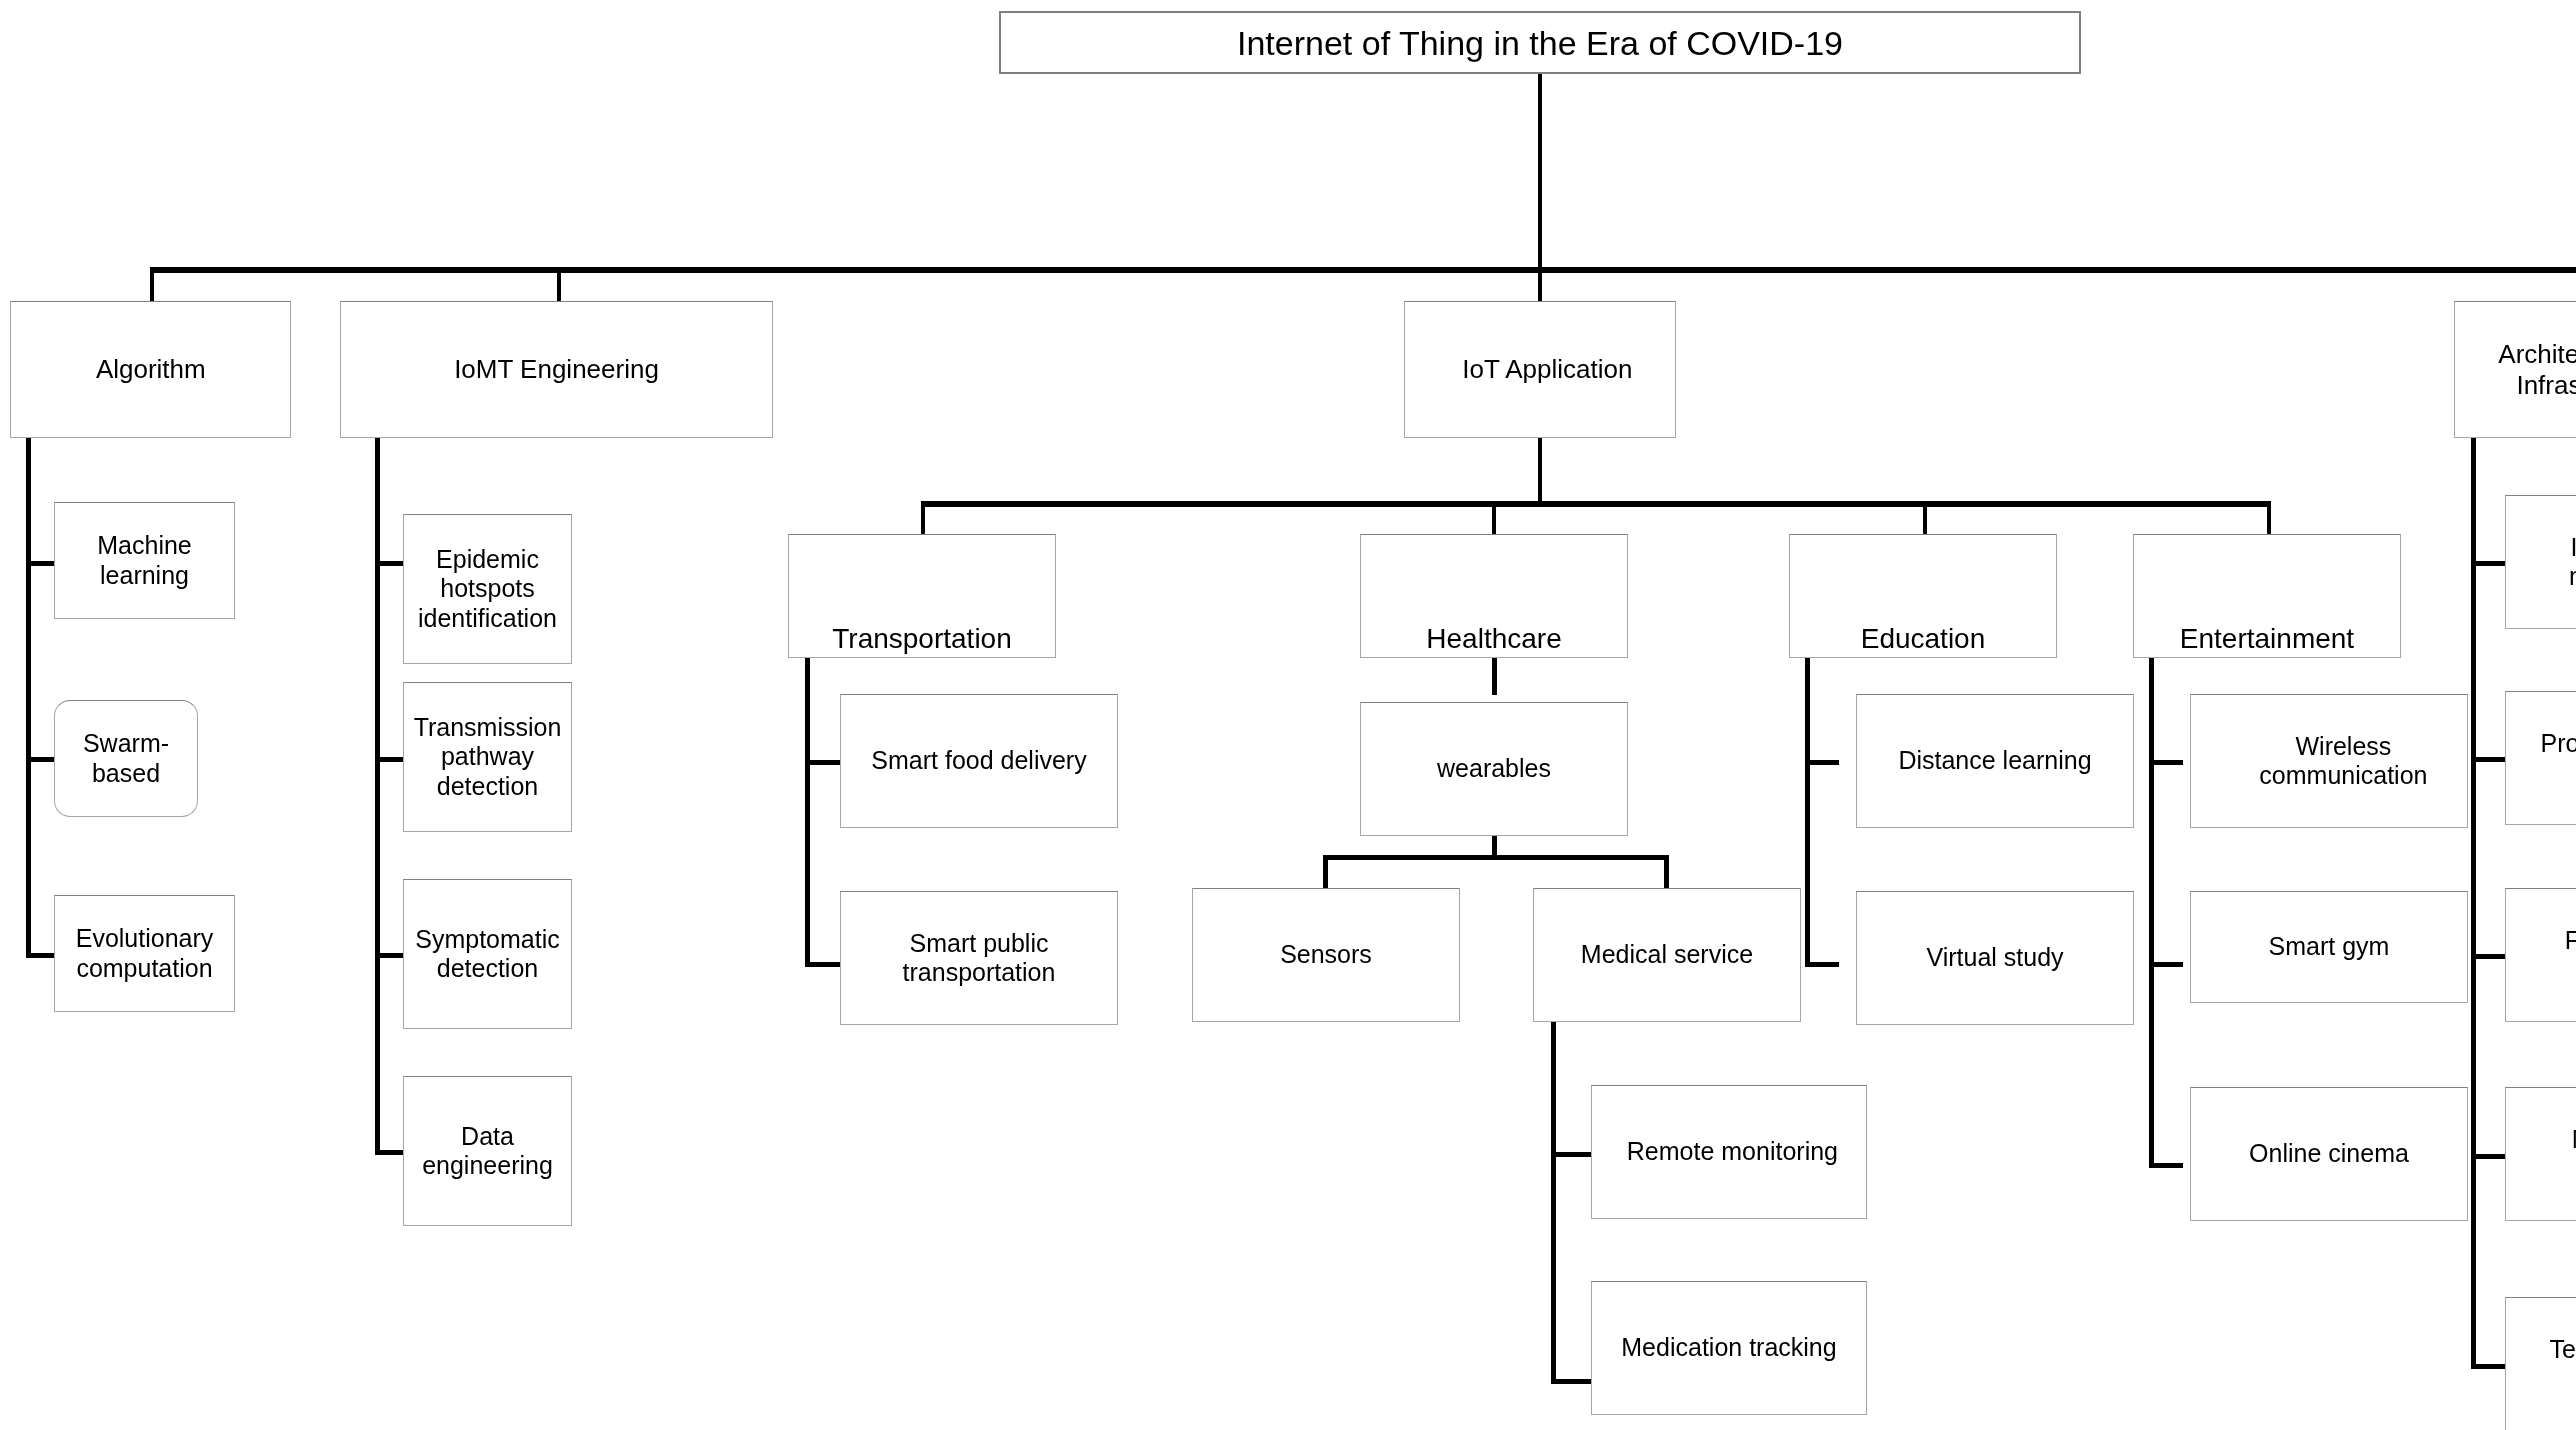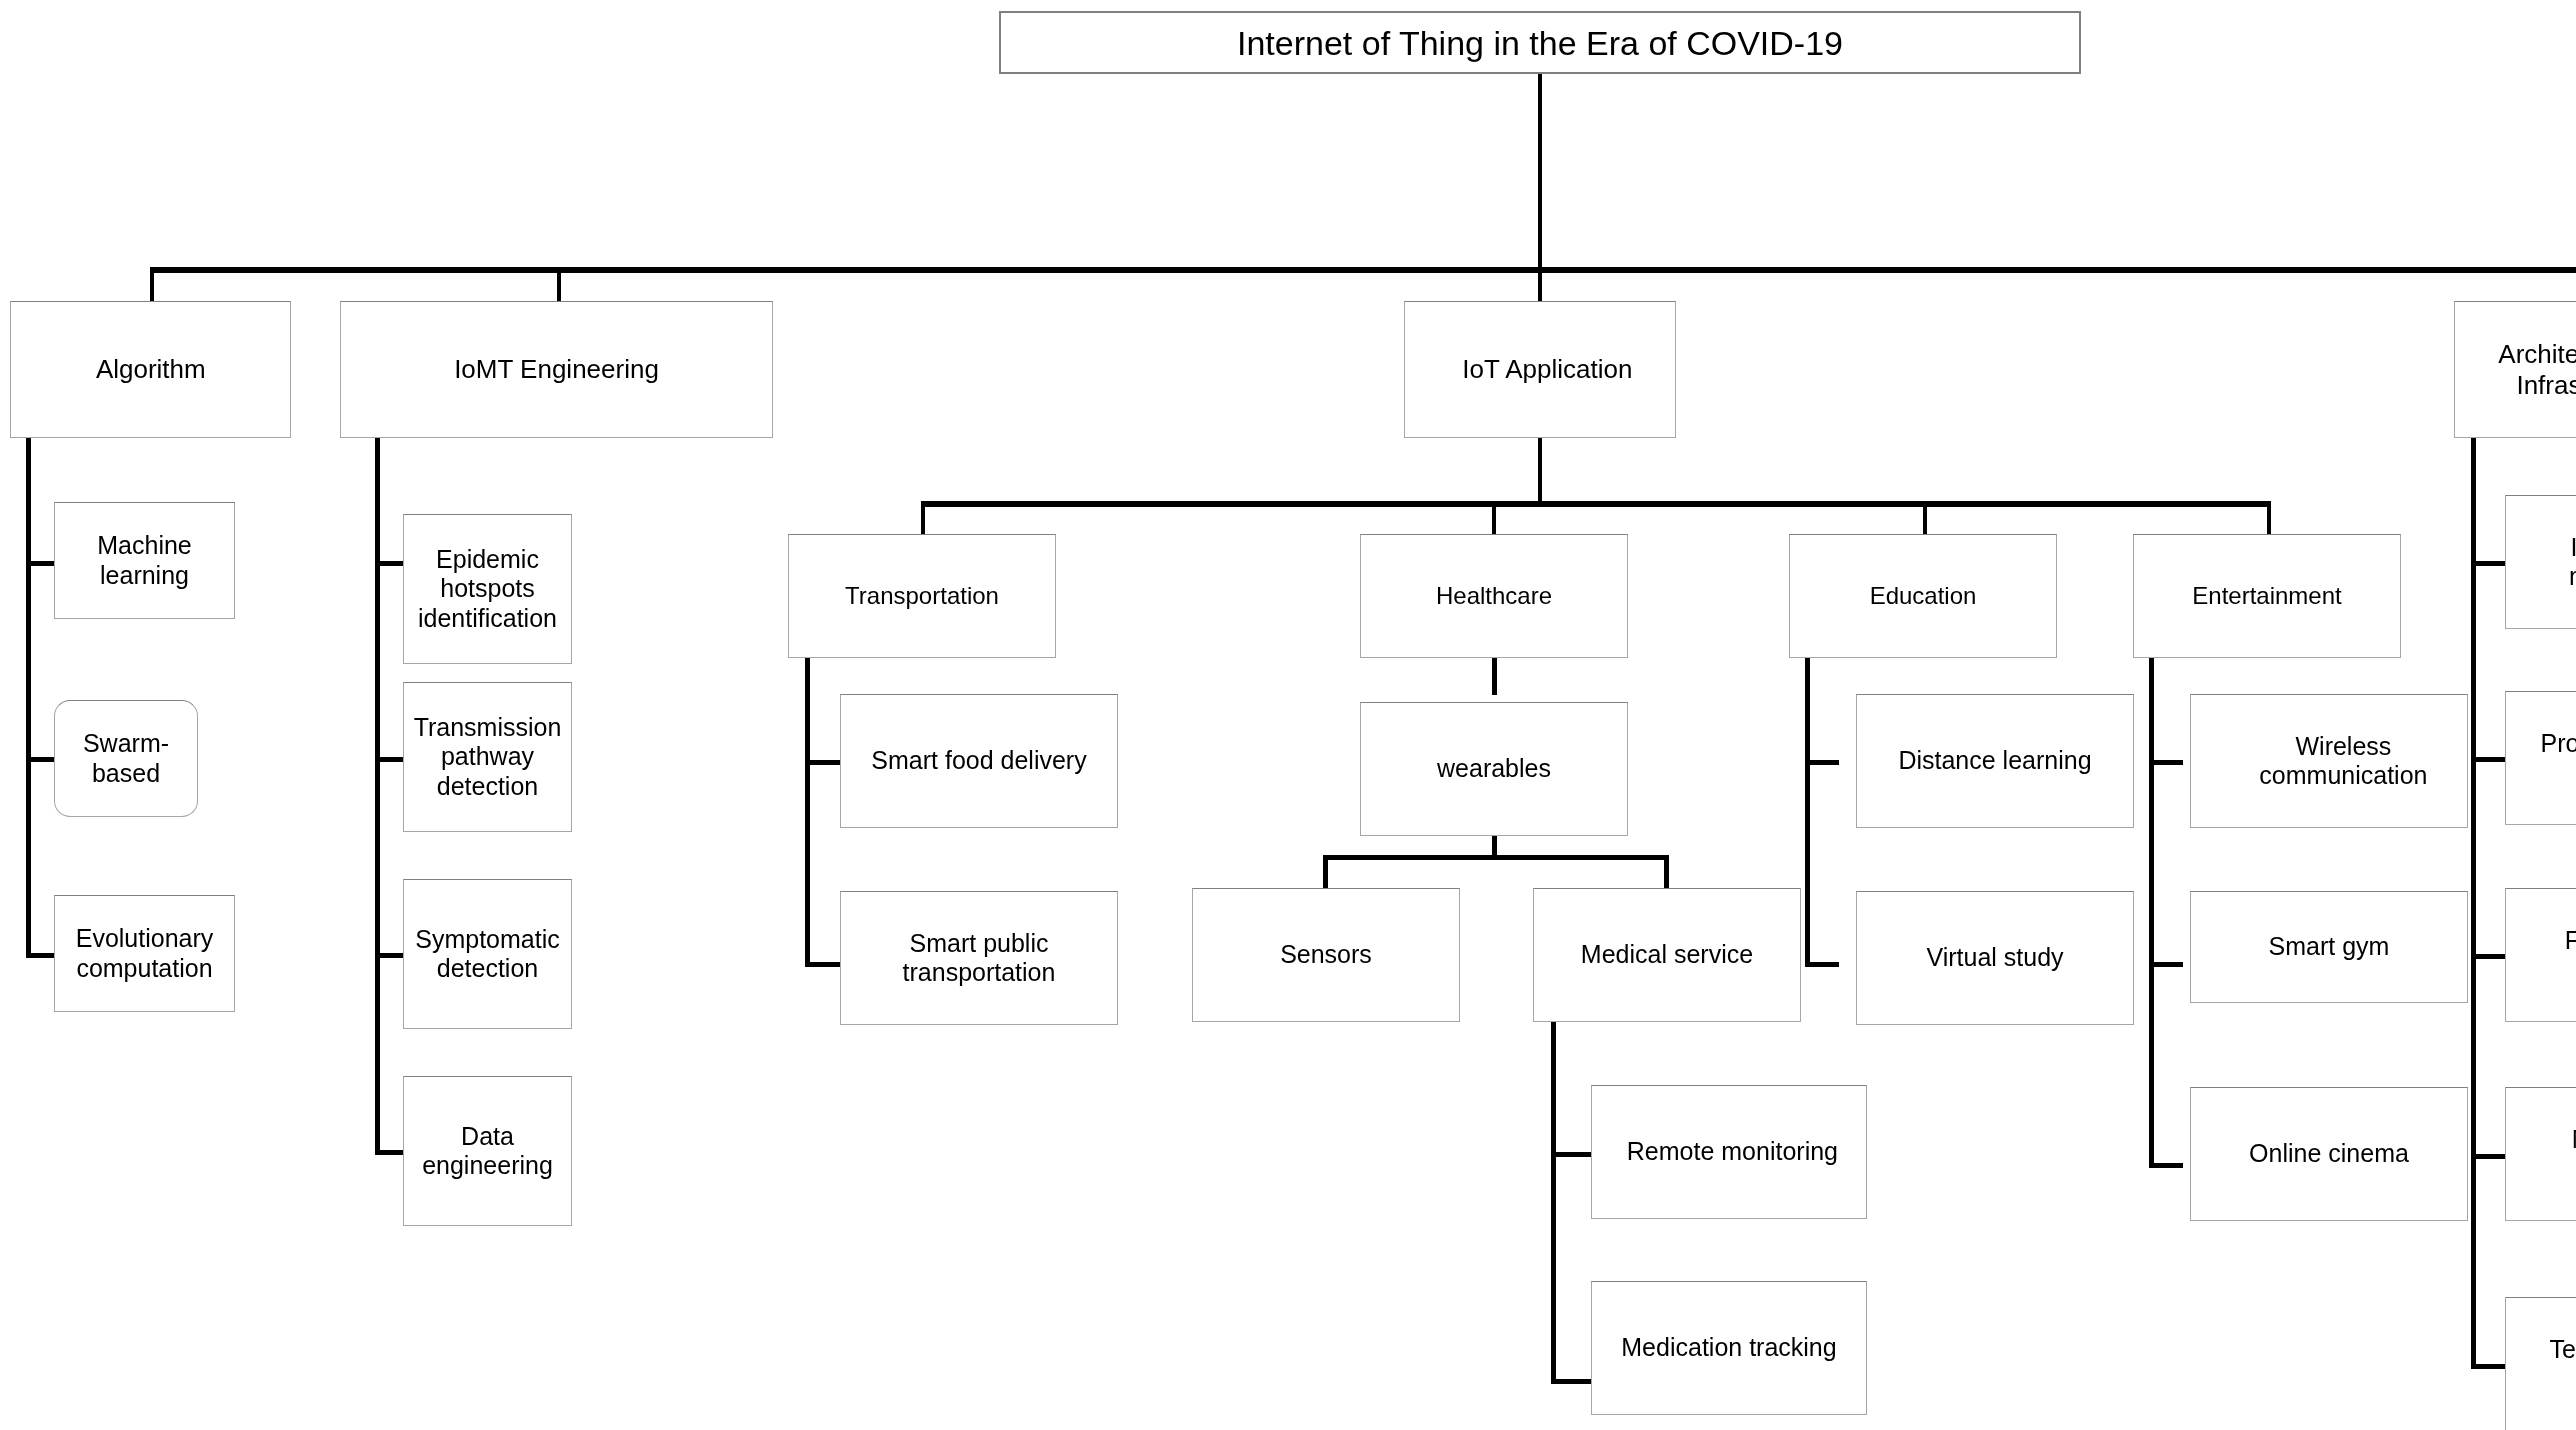--- a/index.html
+++ b/index.html
@@ -24,21 +24,21 @@
     color:#000000;
     line-height:1.18;
     padding:2.1px 5.2px;
     z-index:5;
   }
   .node.root{
     border:2.1px solid #7f7f7f;
     font-size:34px;
   }
   .node.lvl2{ font-size:26px; }
-  .node.lvl3{ font-size:24px; }
+  .node.lvl3{ font-size:28px;align-items:flex-end; }
   .node.lvl4{ font-size:25px; }
   .node .lbl{ display:block; width:100%; }
 
   .conn{
     position:absolute;
     background:#000000;
     z-index:2;
   }
   .vline{ width:4.1px; }
   .hline{ height:4.1px; }

